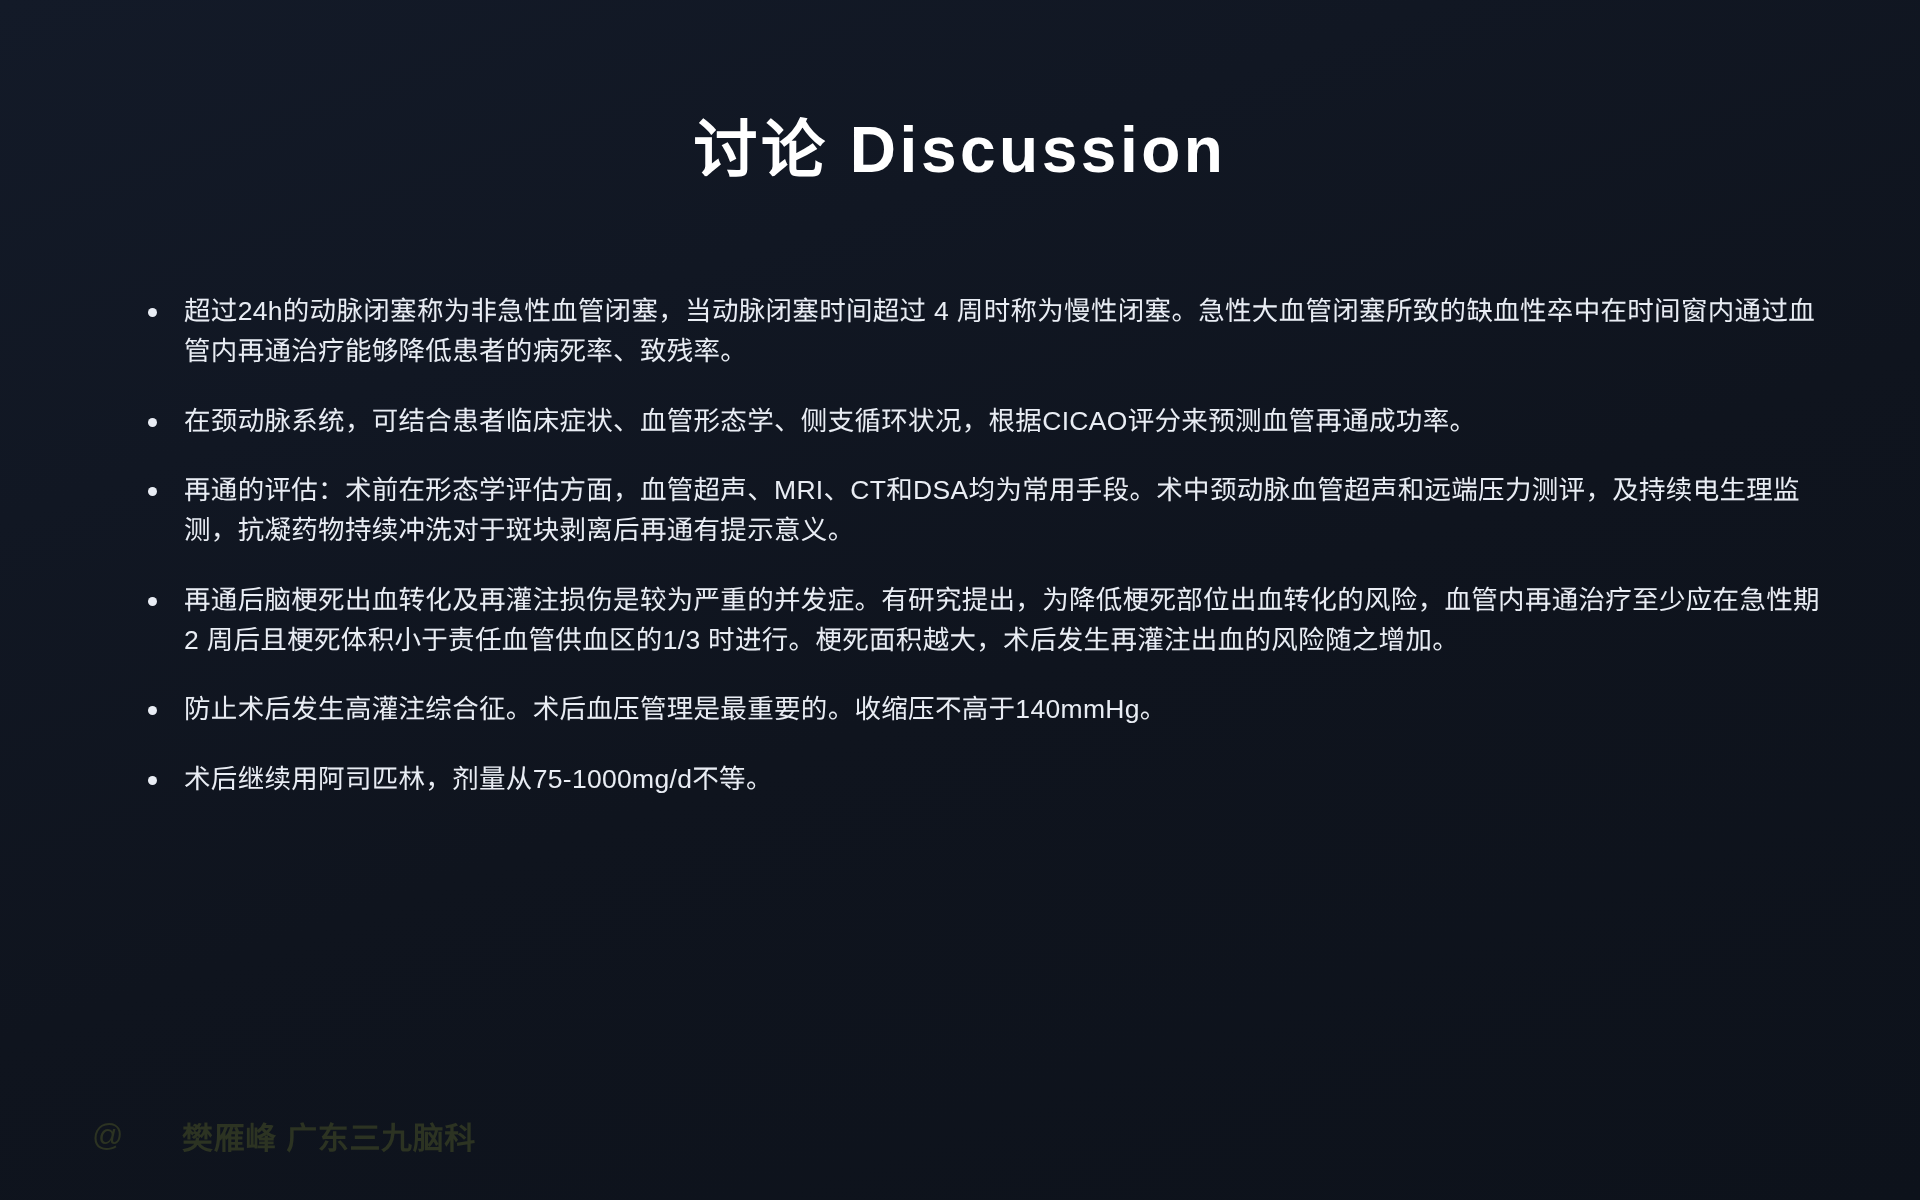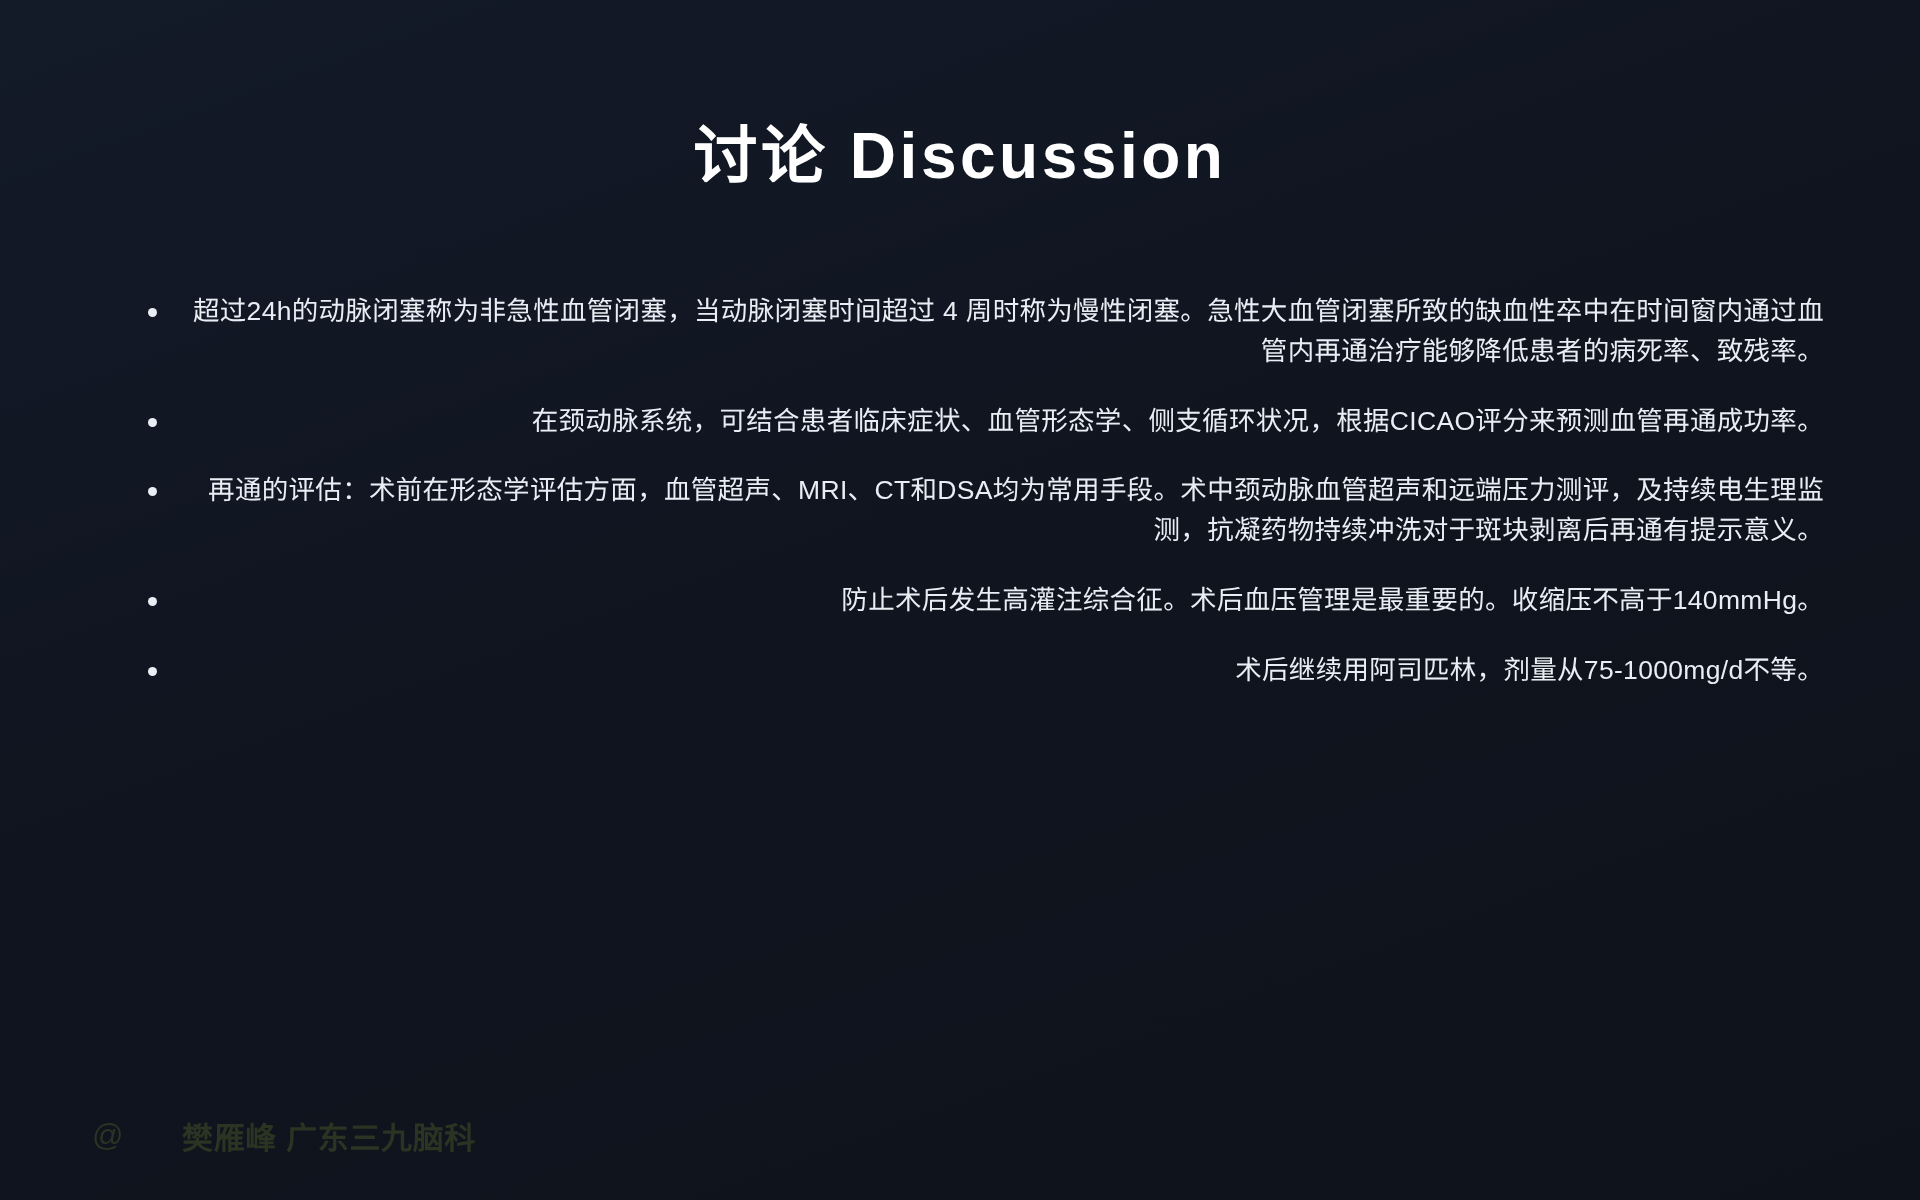--- a/index.html
+++ b/index.html
@@ -21,21 +21,21 @@
     position: absolute;
     inset: 0;
     background: #111622;
     background-image: linear-gradient(160deg, #131a28 0%, #0f141e 55%, #0d121b 100%);
     display: flex;
     flex-direction: column;
   }
 
   
   .slide-title {
-    margin: 11px;
+    margin: 5px;
     padding-top: 112px;
     text-align: center;
     color: #ffffff;
     font-size: 64px;
     font-weight: 700;
     letter-spacing: 0.055em;
     line-height: 1.05;
     white-space: pre;
   }
 
@@ -70,21 +70,20 @@
     left: 6px;
     top: 16px;
     width: 9px;
     height: 9px;
     border-radius: 50%;
     background: #e9edf4;
   }
 
   .bullet-text {
     display: block;
-    text-align: right;
   }
 
   
   .watermark {
     position: absolute;
     left: 92px;
     bottom: 42px;
     display: flex;
     align-items: center;
     gap: 14px;
@@ -121,20 +120,24 @@
       <span class="bullet-dot"></span>
       <span class="bullet-text">在颈动脉系统，可结合患者临床症状、血管形态学、侧支循环状况，根据CICAO评分来预测血管再通成功率。</span>
     </li>
 
     <li class="bullet-item">
       <span class="bullet-dot"></span>
       <span class="bullet-text">再通的评估：术前在形态学评估方面，血管超声、MRI、CT和DSA均为常用手段。术中颈动脉血管超声和远端压力测评，及持续电生理监测，抗凝药物持续冲洗对于斑块剥离后再通有提示意义。</span>
     </li>
 
 
+    <li class="bullet-item">
+      <span class="bullet-dot"></span>
+      <span class="bullet-text">再通后脑梗死出血转化及再灌注损伤是较为严重的并发症。有研究提出，为降低梗死部位出血转化的风险，血管内再通治疗至少应在急性期 2 周后且梗死体积小于责任血管供血区的1/3 时进行。梗死面积越大，术后发生再灌注出血的风险随之增加。</span>
+    </li>
 
     <li class="bullet-item">
       <span class="bullet-dot"></span>
       <span class="bullet-text">防止术后发生高灌注综合征。术后血压管理是最重要的。收缩压不高于140mmHg。</span>
     </li>
 
     <li class="bullet-item">
       <span class="bullet-dot"></span>
       <span class="bullet-text">术后继续用阿司匹林，剂量从75-1000mg/d不等。</span>
     </li>

